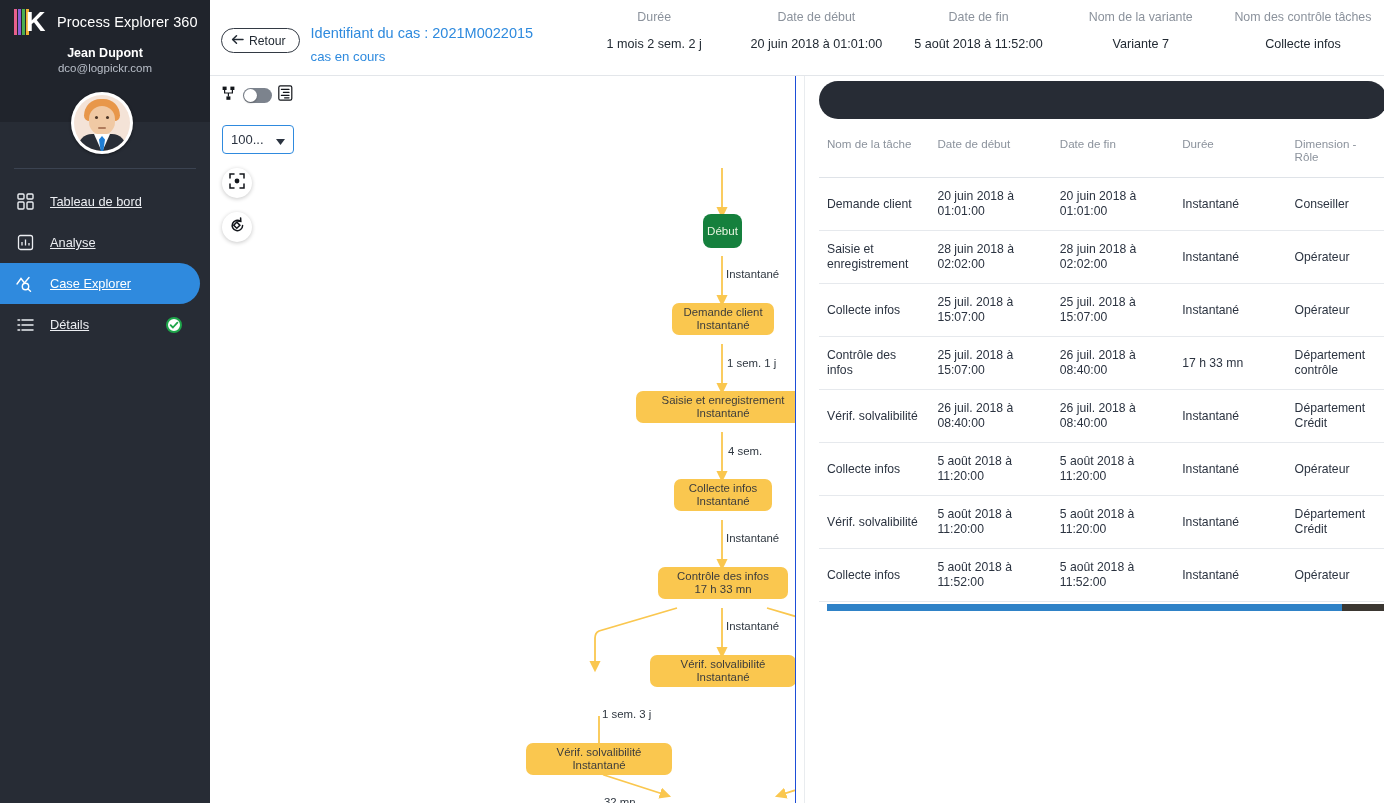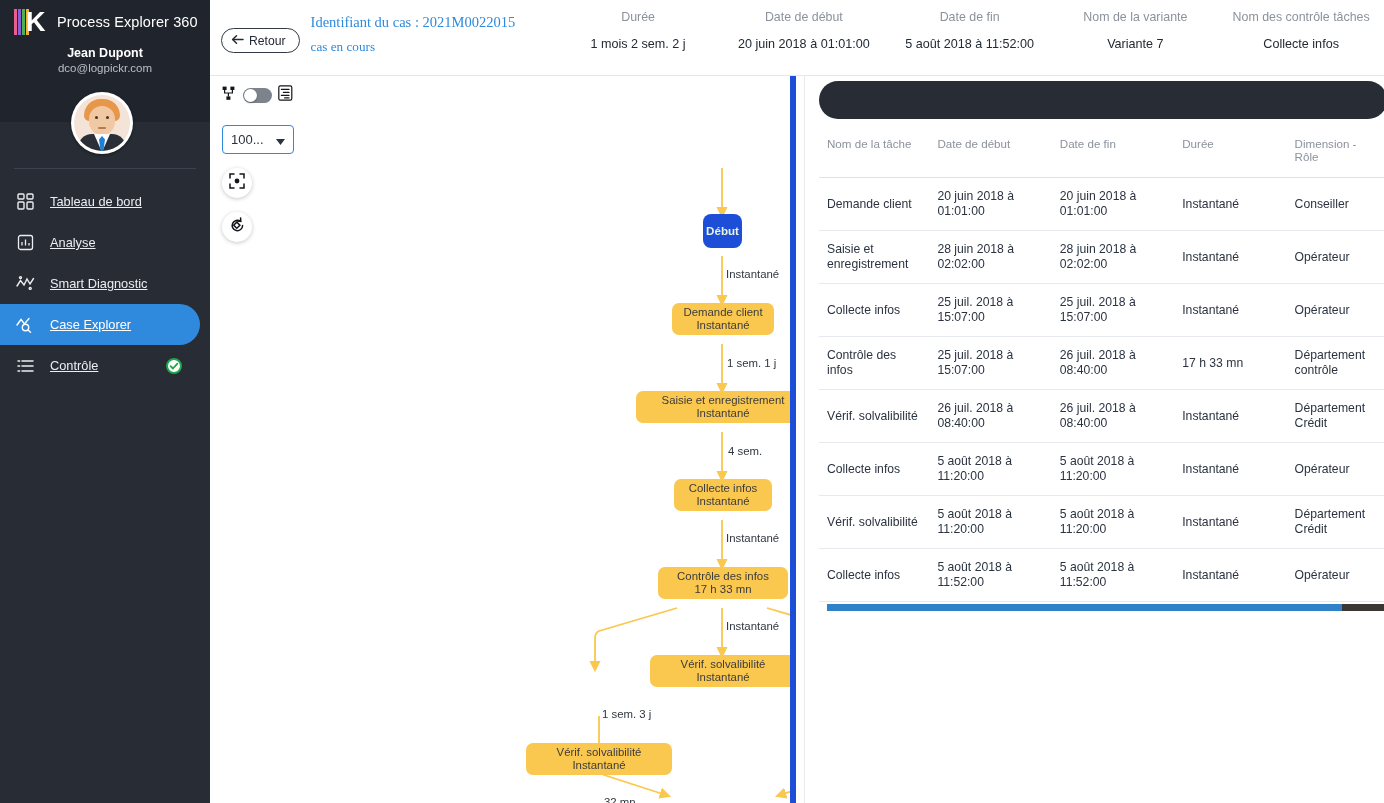--- a/index.html
+++ b/index.html
@@ -67,35 +67,35 @@
     padding-top: 10px; position: relative;
   }
   .back-btn {
     margin-left: 11px; margin-top: 18px;
     height: 25px; padding: 0 13px 0 9px;
     border: 1px solid #333a44; border-radius: 13px;
     background: #fff; color: #222a33; font-size: 12.2px;
     display: inline-flex; align-items: center; gap: 5px; cursor: pointer;
     font-family: "Liberation Sans", sans-serif;
   }
-  .case-block { margin-left: 11px; margin-top: 4px; font-family: Liberation Serif, serif; }
+  .case-block { margin-left: 11px; margin-top: 15px; }
   .case-id { font-size: 14.5px; color: #2e8ade; white-space: nowrap; }
   .case-state { font-size: 13.2px; color: #2e8ade; margin-top: 8px; }
 
   .meta-cols { display: flex; margin-left: 40px; flex: 1; }
   .meta-col { flex: 1; text-align: center; }
   .meta-col .mlabel { font-size: 12.4px; color: #8b929c; white-space: nowrap; }
   .meta-col .mval { font-size: 12.6px; color: #222a33; margin-top: 13px; white-space: nowrap; }
 
   .content { flex: 1; display: flex; padding: 0; background: #fff; overflow: hidden; }
 
   
   .graph-card {
     width: 586px; flex: 0 0 586px; height: 727px; background: #fff;
-    border-right: 6px solid #1d4ed8; position: relative; overflow: hidden;
+    border-right: 1px solid #1d4ed8; position: relative; overflow: hidden;
   }
   .gutter { width: 9px; flex: 0 0 9px; background: #fff; border-right: 1px solid #e9ecef; height: 727px; }
   .tools { position: absolute; left: 12px; top: 9px; }
   .tool-row { display: flex; align-items: center; gap: 6px; }
   .toggle { width: 29px; height: 15px; border-radius: 8px; background: #7c838d; position: relative; cursor: pointer; }
   .toggle .knob { position: absolute; left: 1px; top: 1px; width: 13px; height: 13px; border-radius: 50%; background: #fff; box-shadow: 0 1px 2px rgba(0,0,0,.3); }
   .zoom-select {
     margin-top: 20px; width: 72px; height: 29px; border: 1px solid #2f8ade;
     border-radius: 4px; display: flex; align-items: center; justify-content: space-between;
     padding: 0 8px; background: #fff; cursor: pointer;
@@ -107,21 +107,21 @@
     cursor: pointer;
   }
 
   .graph-svg { position: absolute; left: 0; top: 0; }
   .nd {
     position: absolute; border-radius: 7px; background: #fac74f;
     display: flex; flex-direction: column; align-items: center; justify-content: center;
     color: #3c3c3c; font-size: 11.4px; line-height: 13.4px; text-align: center;
     cursor: pointer;
   }
-  .nd.start { background: #1d4ed8; color: #e8f4e0; border-radius: 8px; font-size: 11.6px; font-weight: bold; }
+  .nd.start { background: #15803d; color: #e8f4e0; border-radius: 8px; font-size: 11.6px; }
   .edge-lbl { position: absolute; font-size: 11.4px; color: #2f3740; white-space: nowrap; }
 
   
   .table-card { flex: 1; height: 727px; background: #fff; padding: 0 8px 0 14px; position: relative; }
   .tabs {
     margin-top: 5px; height: 38px; background: #272c35; border-radius: 19px;
     display: flex; overflow: hidden; width: 100%;
   }
   .tab {
     height: 38px; display: flex; align-items: center; justify-content: center;
@@ -200,30 +200,20 @@
           <svg width="17" height="17" viewBox="0 0 17 17" fill="none" stroke="#eceef2" stroke-width="1.3">
             <rect x="1.5" y="1.5" width="14" height="14" rx="2"></rect>
             <line x1="5" y1="11.5" x2="5" y2="8"></line>
               <line x1="8.5" y1="11.5" x2="8.5" y2="5.5"></line>
               <line x1="12" y1="11.5" x2="12" y2="9"></line>
           </svg>
         </span>
         <span class="lbl">Analyse</span>
       </div>
 
-      <div class="nav-item">
-        <span class="ic">
-          <svg width="19" height="17" viewBox="0 0 19 17" fill="none" stroke="#eceef2" stroke-width="1.4" stroke-linecap="round">
-            <polyline points="1,11 4.5,5.5 8,10 11,4 14,9 17.5,3.5"></polyline>
-            <circle cx="4.5" cy="2.6" r="1"></circle>
-              <circle cx="14.2" cy="13.4" r="1"></circle>
-          </svg>
-        </span>
-        <span class="lbl">Smart Diagnostic</span>
-      </div>
 
       <div class="nav-item active">
         <span class="ic">
           <svg width="19" height="17" viewBox="0 0 19 17" fill="none" stroke="#ffffff" stroke-width="1.4" stroke-linecap="round">
             <polyline points="1,9 5,3.5 8.5,8 13,2.5"></polyline>
             <circle cx="9.5" cy="11.5" r="3.2"></circle>
               <line x1="12" y1="14" x2="14.5" y2="16.2"></line>
           </svg>
         </span>
         <span class="lbl">Case Explorer</span>
@@ -233,21 +223,21 @@
         <span class="ic">
           <svg width="17" height="16" viewBox="0 0 17 16" fill="none" stroke="#eceef2" stroke-width="1.5" stroke-linecap="round">
             <line x1="1" y1="3" x2="2.6" y2="3"></line>
               <line x1="5" y1="3" x2="16" y2="3"></line>
             <line x1="1" y1="8" x2="2.6" y2="8"></line>
               <line x1="5" y1="8" x2="16" y2="8"></line>
             <line x1="1" y1="13" x2="2.6" y2="13"></line>
               <line x1="5" y1="13" x2="16" y2="13"></line>
           </svg>
         </span>
-        <span class="lbl">Contrôle</span>
+        <span class="lbl">Détails</span>
         <span class="badge-ok">
           <svg width="16" height="16" viewBox="0 0 16 16">
             <circle cx="8" cy="8" r="7" fill="#ffffff" stroke="#1ea64a" stroke-width="2"></circle>
             <polyline points="4.6,8.2 6.9,10.5 11.4,5.6" fill="none" stroke="#1ea64a" stroke-width="1.8" stroke-linecap="round" stroke-linejoin="round"></polyline>
           </svg>
         </span>
       </div>
 
     </nav>
   </aside>

